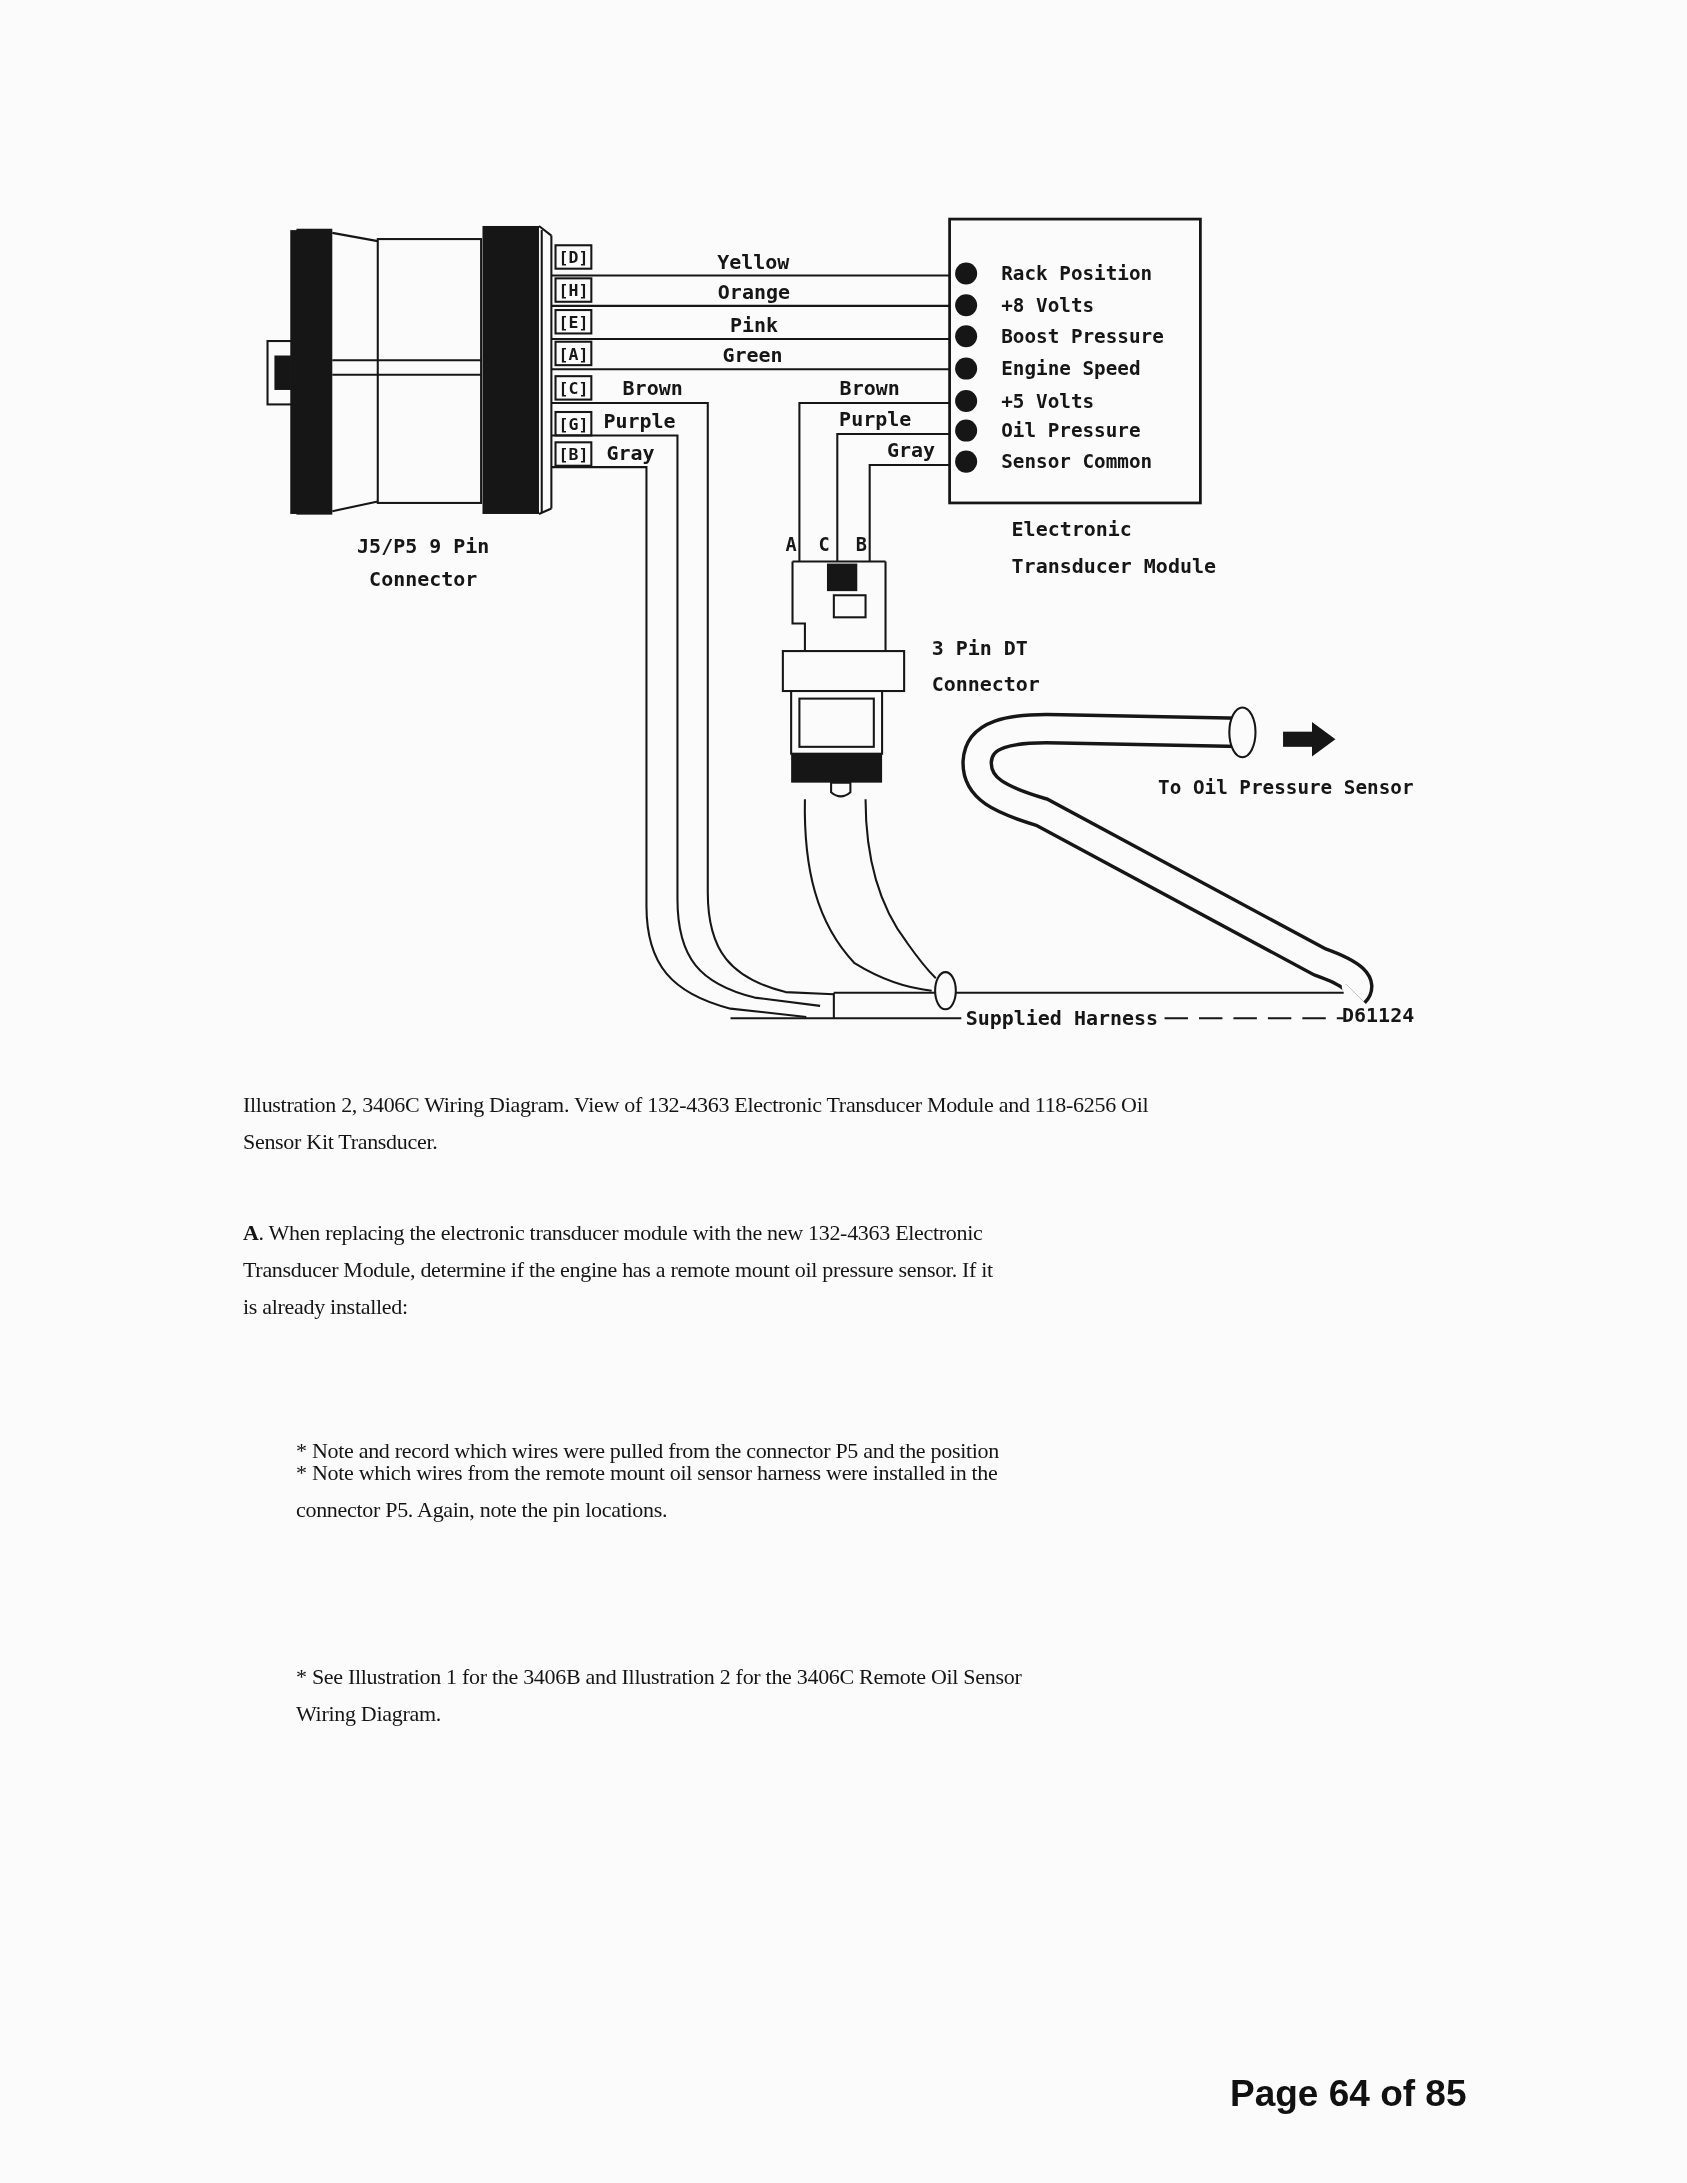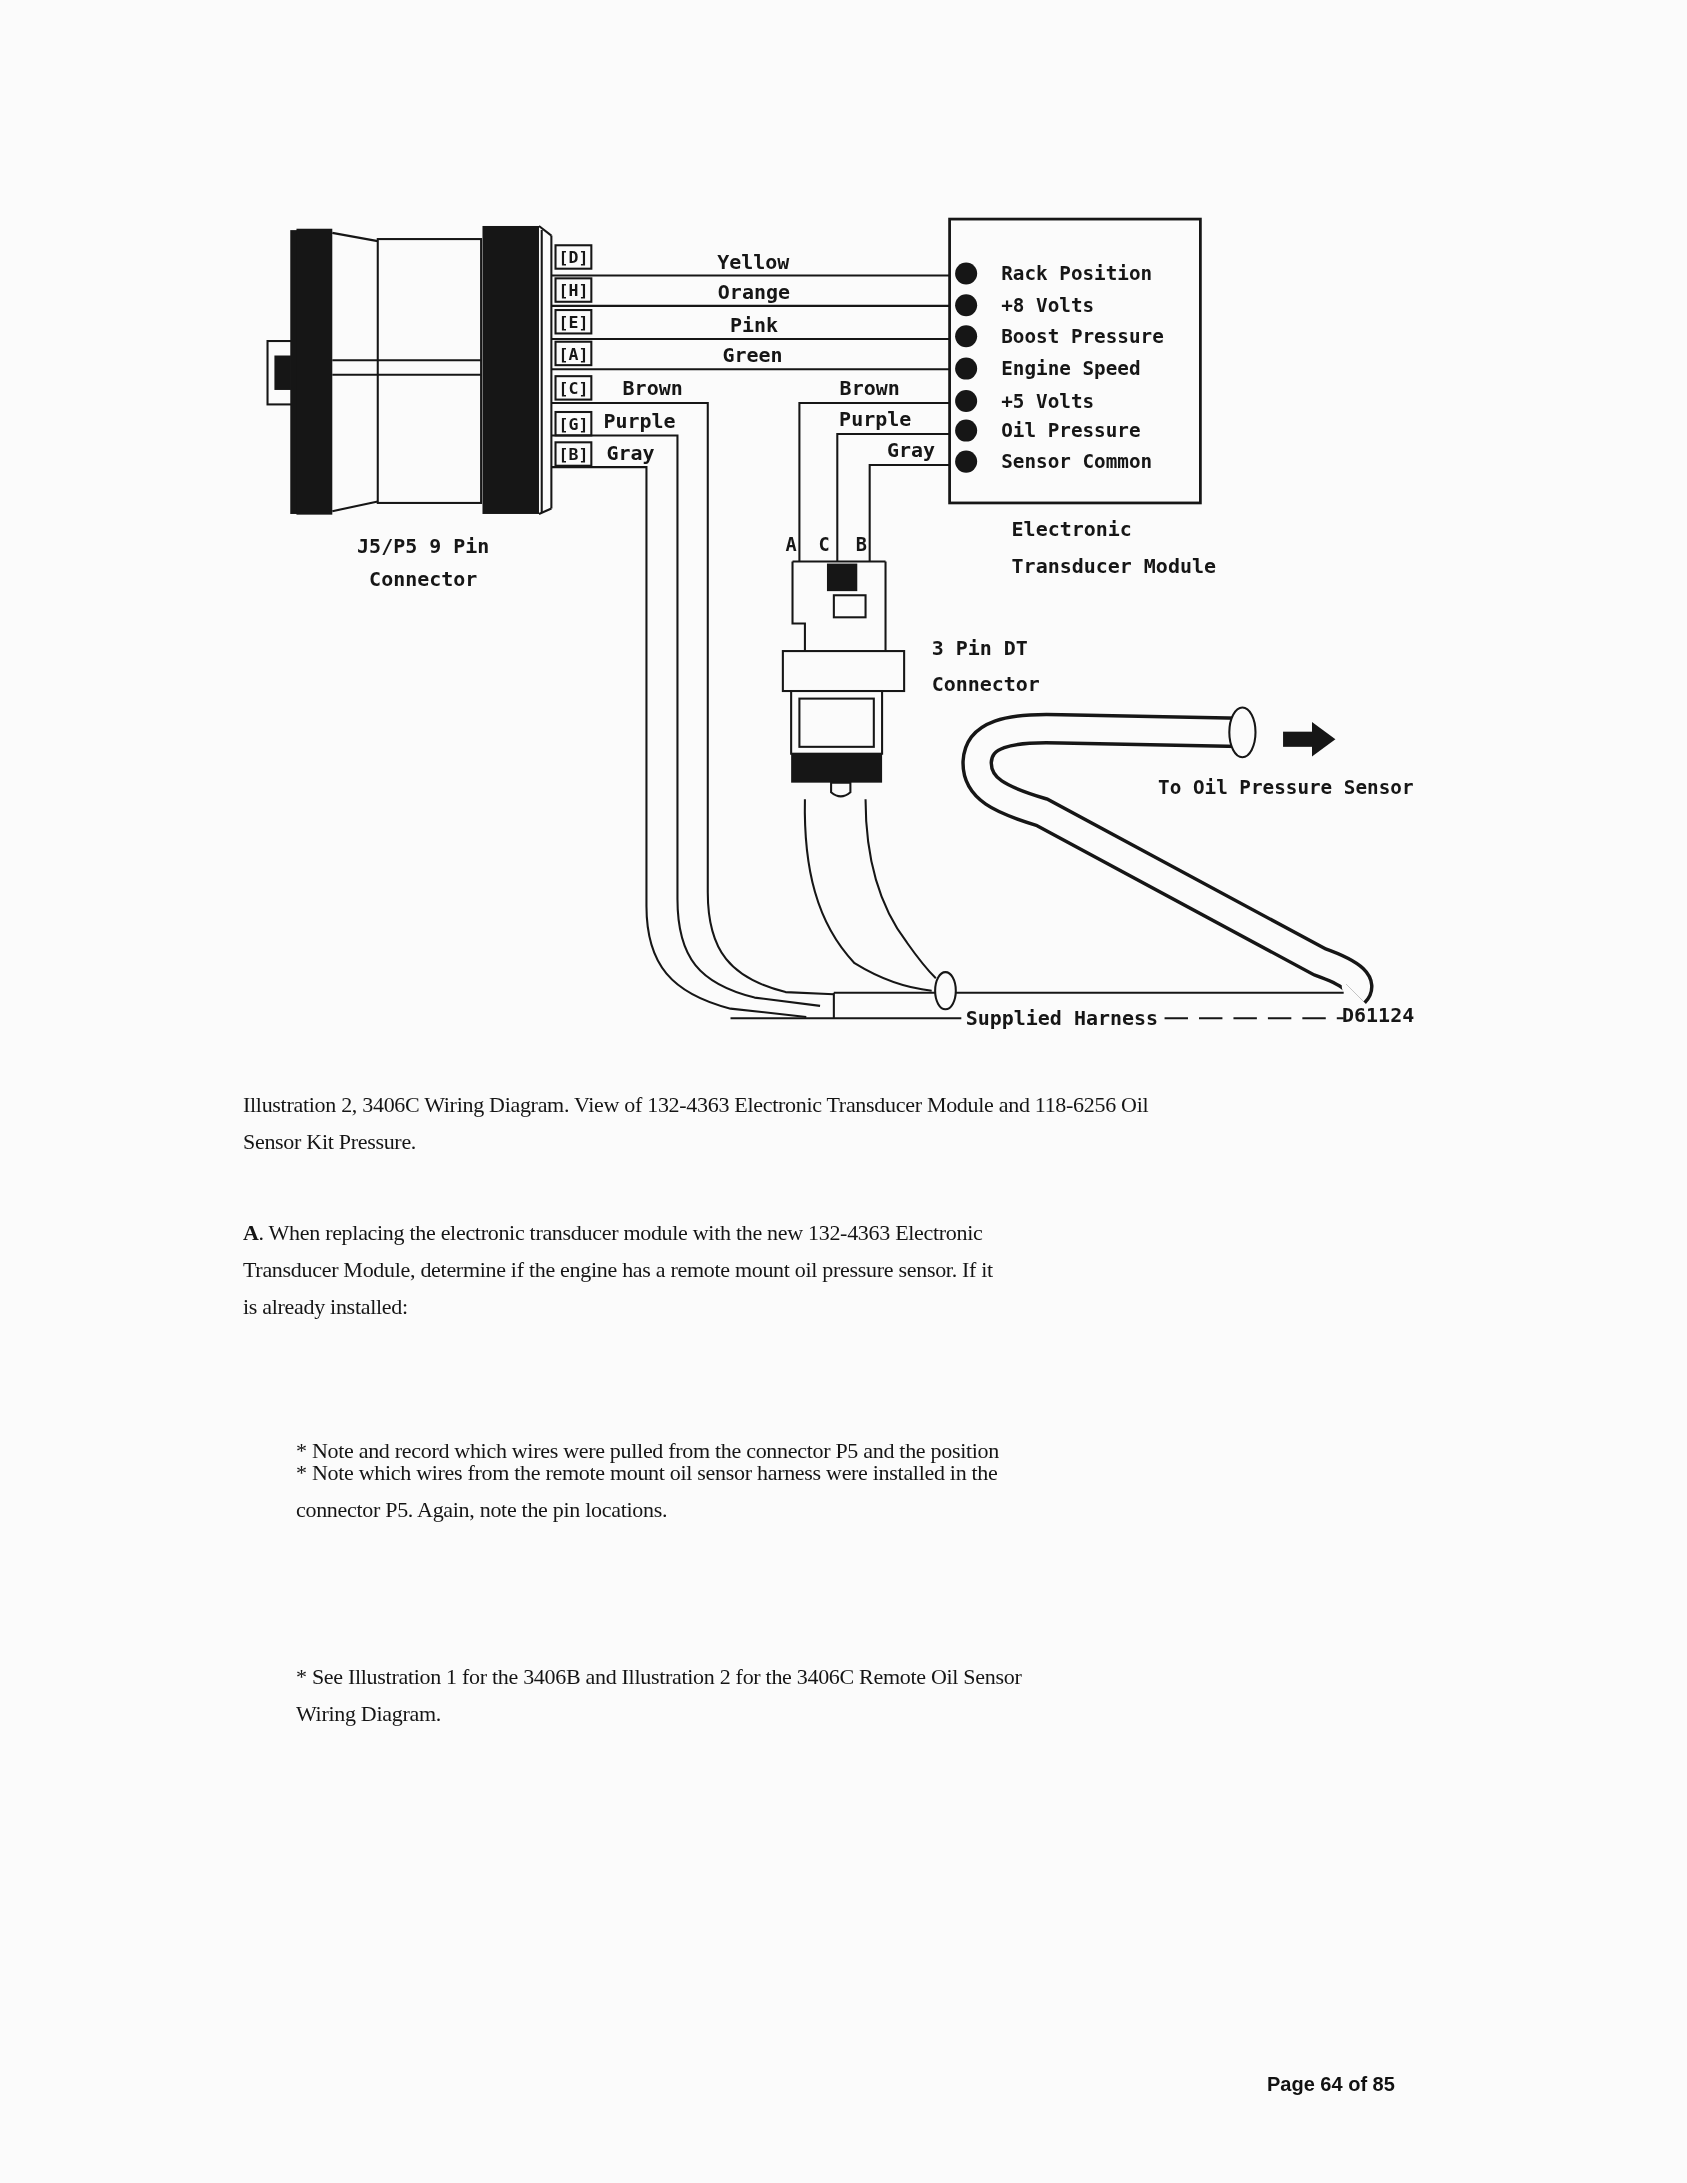--- a/index.html
+++ b/index.html
@@ -13,22 +13,22 @@
     font-family:"DejaVu Sans Mono", monospace;
     font-weight:bold;fill:#161616;letter-spacing:0px;
   }
   .bodyline{white-space:nowrap;font-size:22px;line-height:37px;letter-spacing:-0.3px;}
   .caption{position:absolute;left:243px;top:1086px;}
   .para-a{position:absolute;left:243px;top:1214px;}
   .bullet{position:absolute;left:296px;}
   .b1{top:1432px;} .b2{top:1454px;} .b3{top:1556px;} .b4{top:1658px;}
   .lead-bold{font-weight:bold;}
   .footer{
-    position:absolute;left:1267px;top:2073px;
-    font-family:"Liberation Sans", sans-serif;font-weight:bold;font-size:20px;
+    position:absolute;left:1230px;top:2073px;
+    font-family:"Liberation Sans", sans-serif;font-weight:bold;font-size:37px;
     white-space:nowrap;color:#111;text-align:center;
   }
 </style>
 </head>
 <body>
 
 <div class="diagram-wrap">
 <svg width="1687" height="1061" viewBox="0 0 2448 1540" xmlns="http://www.w3.org/2000/svg">
   <g stroke="#161616" fill="none" stroke-width="3">
 
@@ -167,21 +167,21 @@
   <text class="dtext" font-size="29" x="1352" y="950">3 Pin DT</text>
   <text class="dtext" font-size="29" x="1352" y="1003">Connector</text>
   <text class="dtext" font-size="28" text-anchor="middle" x="1866" y="1152">To Oil Pressure Sensor</text>
   <text class="dtext" font-size="29" text-anchor="middle" x="1541" y="1488">Supplied Harness</text>
   <text class="dtext" font-size="29" text-anchor="middle" x="2000" y="1484">D61124</text>
 </svg>
 </div>
 
 <div class="caption">
   <div class="bodyline">Illustration 2, 3406C Wiring Diagram. View of 132-4363 Electronic Transducer Module and 118-6256 Oil</div>
-  <div class="bodyline">Sensor Kit Pressure.</div>
+  <div class="bodyline">Sensor Kit Transducer.</div>
 </div>
 
 <div class="para-a">
   <div class="bodyline"><span class="lead-bold">A</span><span>. When replacing the electronic transducer module with the new 132-4363 Electronic</span></div>
   <div class="bodyline">Transducer Module, determine if the engine has a remote mount oil pressure sensor. If it</div>
   <div class="bodyline">is already installed:</div>
 </div>
 
 <div class="bullet b1">
   <div class="bodyline">* Note and record which wires were pulled from the connector P5 and the position</div>

